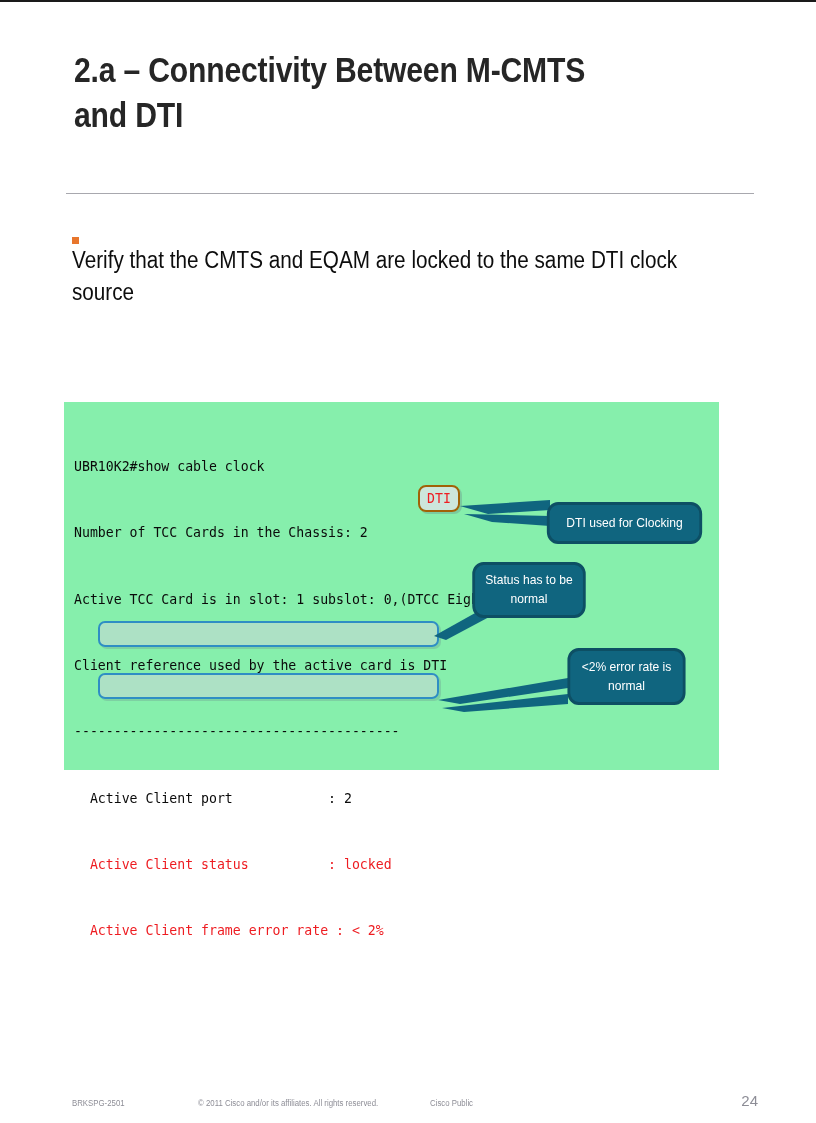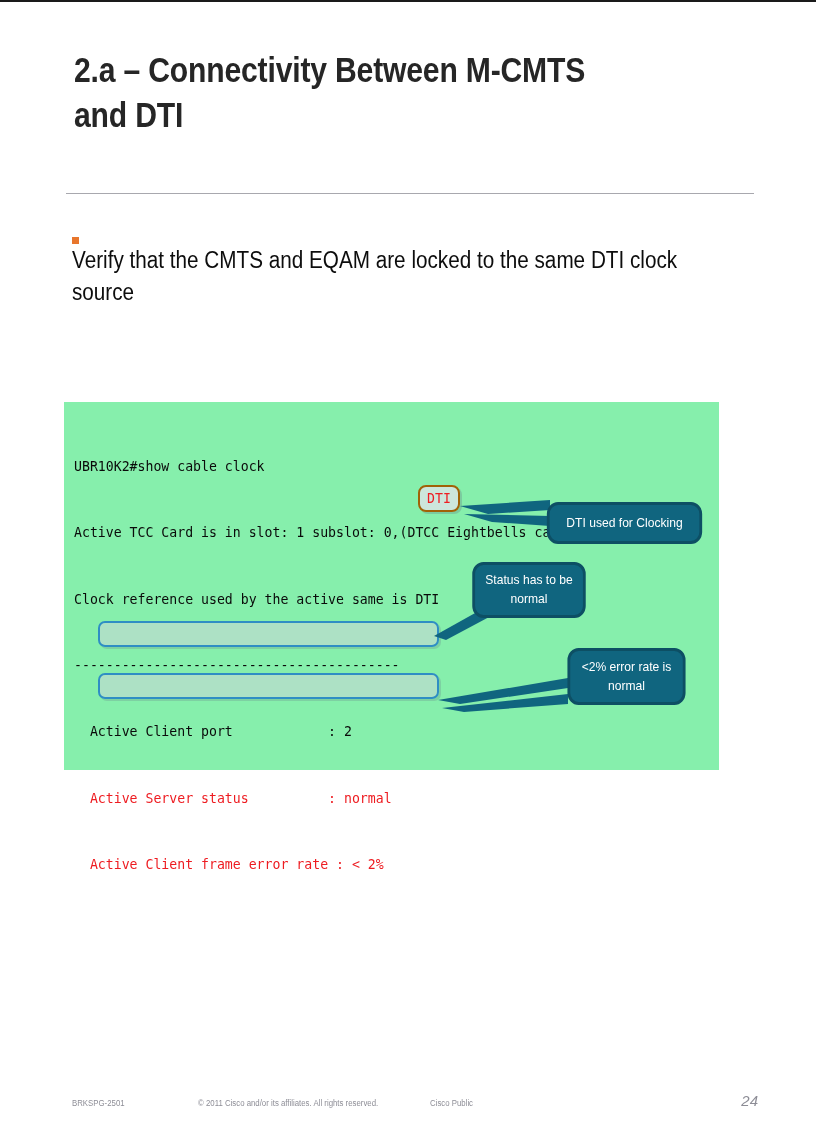--- a/index.html
+++ b/index.html
@@ -176,21 +176,20 @@
   }
   #footer-code      { left: 72px;  top: 1098px; }
   #footer-copyright { left: 198px; top: 1098px; }
   #footer-public    { left: 430px; top: 1098px; }
   #footer-pagenum {
     position: absolute;
     right: 58px;
     top: 1092px;
     font-size: 15px;
     color: #8d8d96;
-    font-style: italic;
   }
 </style>
 </head>
 <body>
 
 <div id="slide">
 
   <div class="page-top-rule"></div>
 
   <div class="title">2.a – Connectivity Between M-CMTS and DTI</div>
@@ -198,25 +197,26 @@
 
   <div class="bullet" id="bullet-verify">
     <span class="bullet-marker"></span>
     <span class="bullet-text">Verify that the CMTS and EQAM are locked to the same DTI clock source</span>
   </div>
 
 
   <div id="terminal">
     <div class="term-lines">
       <div class="term-line">UBR10K2#show cable clock</div>
+      <div class="term-line">Number of TCC Cards in the Chassis: 2</div>
       <div class="term-line">Active TCC Card is in slot: 1 subslot: 0,(DTCC Eightbells card)</div>
-      <div class="term-line">Clock reference used by the active same is DTI</div>
+      <div class="term-line">Client reference used by the active card is DTI</div>
       <div class="term-line">-----------------------------------------</div>
       <div class="term-line">  Active Client port            : 2</div>
-      <div class="term-line red">  Active Server status          : normal</div>
+      <div class="term-line red">  Active Client status          : locked</div>
       <div class="term-line red">  Active Client frame error rate : &lt; 2%</div>
       
       
     </div>
   </div>
 
   <div class="hl-dti">
     <span>DTI</span>
   </div>
 

